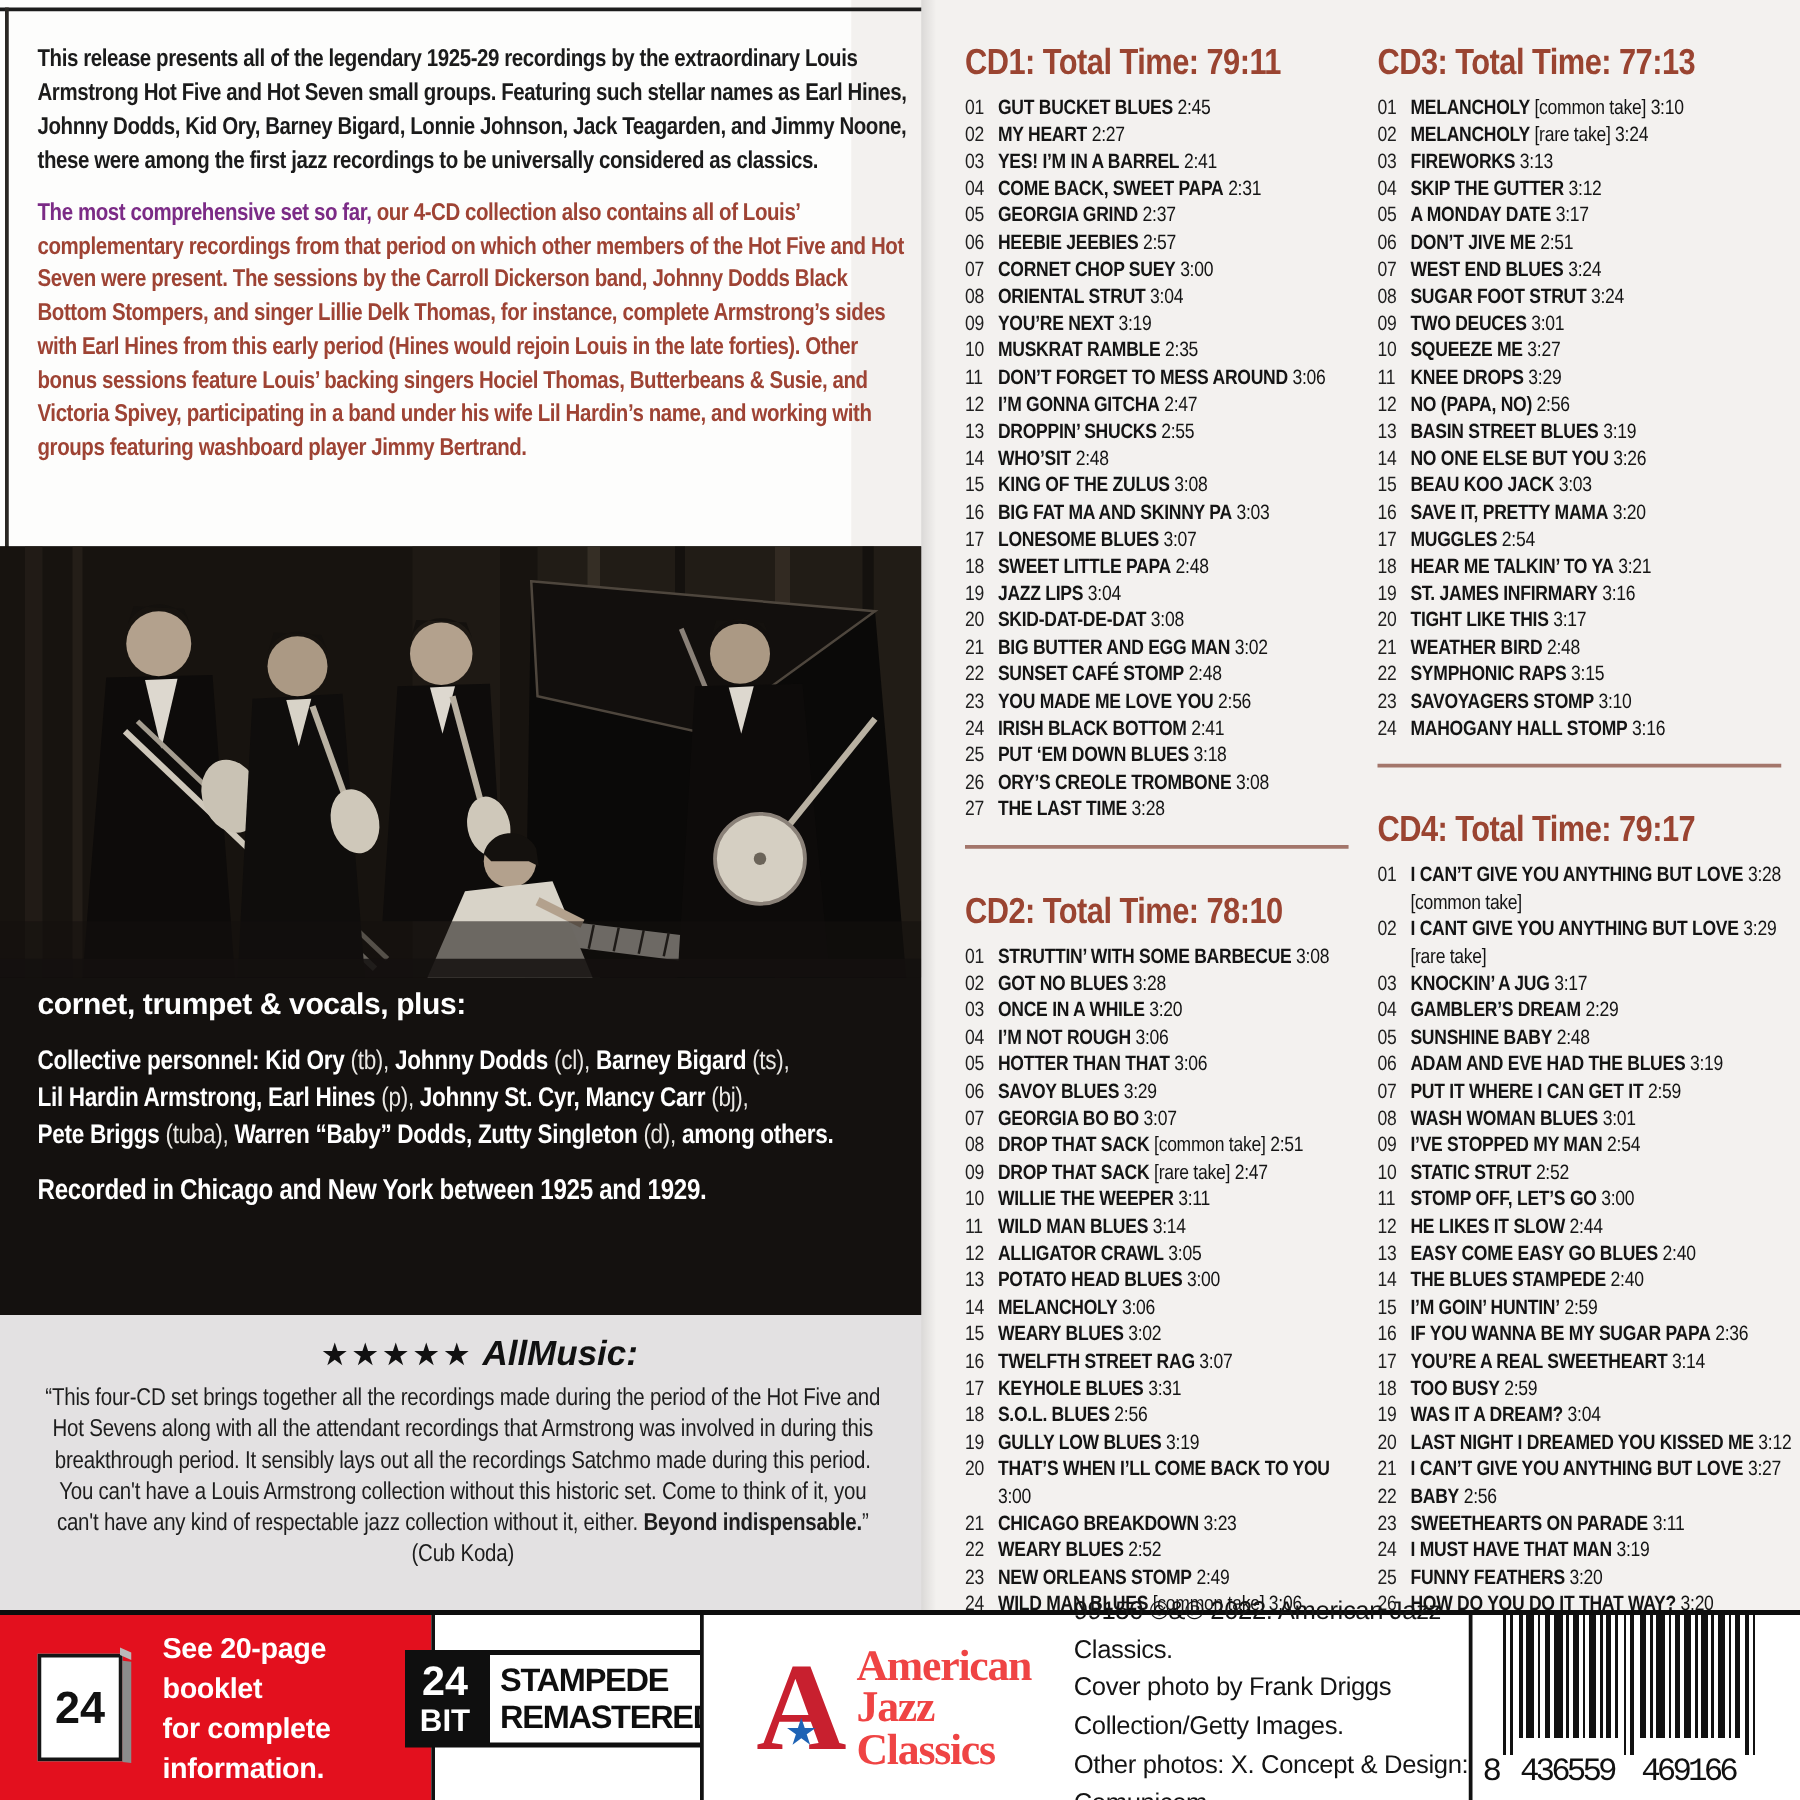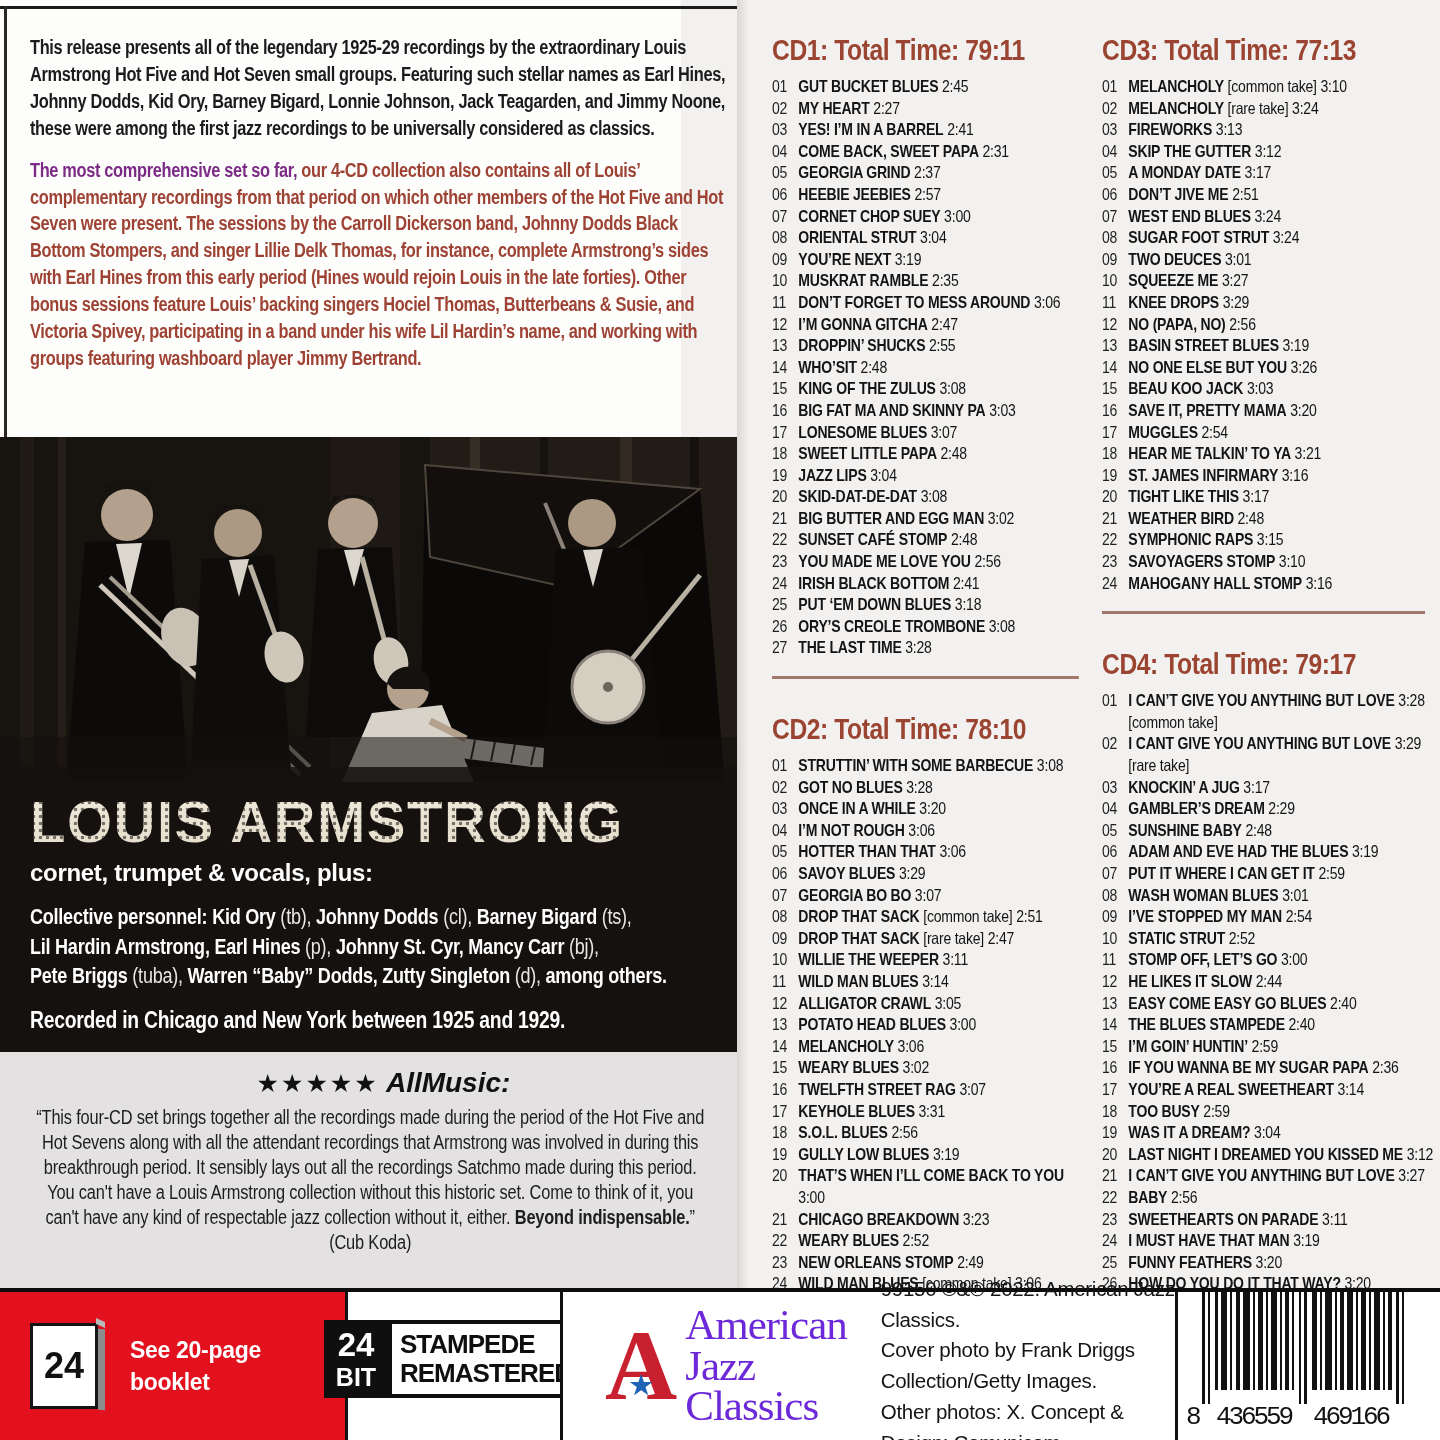--- a/index.html
+++ b/index.html
@@ -86,21 +86,21 @@
   .f-remaster{width:215px;flex:none;border-left:3px solid #111;background:#fff;display:flex;justify-content:center;align-items:flex-start;box-sizing:border-box;padding-top:28px;}
   .rm{display:flex;align-items:stretch;}
   .rm-left{background:#0f0f0f;color:#fff;width:64px;text-align:center;display:flex;flex-direction:column;justify-content:center;font-weight:800;}
   .rm-left .rm-24{font-size:33px;line-height:1;}
   .rm-left .rm-bit{font-size:25px;line-height:1.05;margin-top:3px;}
   .rm-right{border:4px solid #0f0f0f;background:#fff;color:#0f0f0f;font-weight:800;font-size:26px;line-height:1.12;letter-spacing:-1px;padding:6px 8px;display:flex;flex-direction:column;justify-content:center;}
   .f-label{flex:1;border-left:3px solid #111;background:#fff;display:flex;align-items:center;box-sizing:border-box;padding-left:42px;gap:34px;}
   .ajc{display:flex;align-items:center;flex:none;}
   .ajc-a{position:relative;font-family:"Liberation Serif","DejaVu Serif",serif;font-weight:700;font-size:100px;line-height:0.82;color:#c8202f;margin-right:8px;}
   .ajc-star{position:absolute;left:50%;bottom:8px;transform:translateX(-50%);font-size:26px;color:#1e63b5;line-height:1;}
-  .ajc-text{font-family:"Liberation Serif","DejaVu Serif",serif;font-weight:400;color:#6d28d9;font-size:43px;line-height:0.95;letter-spacing:-1px;}
+  .ajc-text{font-family:"Liberation Serif","DejaVu Serif",serif;font-weight:700;color:#ef4444;font-size:35px;line-height:0.95;letter-spacing:-1px;}
   .credits{font-size:20.5px;line-height:1.5;color:#141414;letter-spacing:-0.3px;}
   .f-barcode{width:262px;flex:none;border-left:3px solid #111;background:#fff;display:flex;justify-content:center;}
   .barcode-svg{display:block;margin-top:0;}
   .bar{fill:#111;}
   .bc-digit{font-family:"Liberation Mono","DejaVu Sans Mono",monospace;font-size:26px;fill:#111;}
 </style>
 </head>
 <body>
 
 <div class="page">
@@ -172,21 +172,20 @@
         <path d="M568,76 a25,23 0 0 1 48,-2 l-5,-13 -38,-2 z" fill="#14110e"></path>
         <polygon points="583,113 603,112 593,150" fill="#ddd8cf"></polygon>
         <line x1="700" y1="138" x2="616" y2="242" stroke="#b9b1a2" stroke-width="5"></line>
         <circle cx="608" cy="250" r="36" fill="#d5cfc2" stroke="#8a8178" stroke-width="3"></circle>
         <circle cx="608" cy="250" r="5" fill="#6b6459"></circle>
 
         <rect x="0" y="300" width="737" height="45" fill="#14110f" opacity="0.55"></rect>
         <rect x="0" y="330" width="737" height="15" fill="#14110f" opacity="0.85"></rect>
       </svg>
 
-      <div class="artist-title">LOUIS ARMSTRONG</div>
       <div class="artist-roles">cornet, trumpet &amp; vocals, plus:</div>
       <div class="personnel">
         <div><span class="seg-b">Collective personnel: Kid Ory </span><span class="seg-r">(tb), </span><span class="seg-b">Johnny Dodds </span><span class="seg-r">(cl), </span><span class="seg-b">Barney Bigard </span><span class="seg-r">(ts),</span></div>
         <div><span class="seg-b">Lil Hardin Armstrong, Earl Hines </span><span class="seg-r">(p), </span><span class="seg-b">Johnny St. Cyr, Mancy Carr </span><span class="seg-r">(bj),</span></div>
         <div><span class="seg-b">Pete Briggs </span><span class="seg-r">(tuba), </span><span class="seg-b">Warren “Baby” Dodds, Zutty Singleton </span><span class="seg-r">(d), </span><span class="seg-b">among others.</span></div>
       </div>
       <div class="recorded">Recorded in Chicago and New York between 1925 and 1929.</div>
     </div>
 
     <div class="review">
@@ -643,20 +642,21 @@
     </div>
   </div>
 
   <div class="footer">
     <div class="f-red">
       <div class="booklet">
         <span class="booklet-num">24</span>
       </div>
       <div class="booklet-text">
         <div>See 20-page booklet</div>
+        <div>for complete information.</div>
       </div>
     </div>
 
     <div class="f-remaster">
       <div class="rm">
         <div class="rm-left">
           <div class="rm-24">24</div>
           <div class="rm-bit">BIT</div>
         </div>
         <div class="rm-right">

